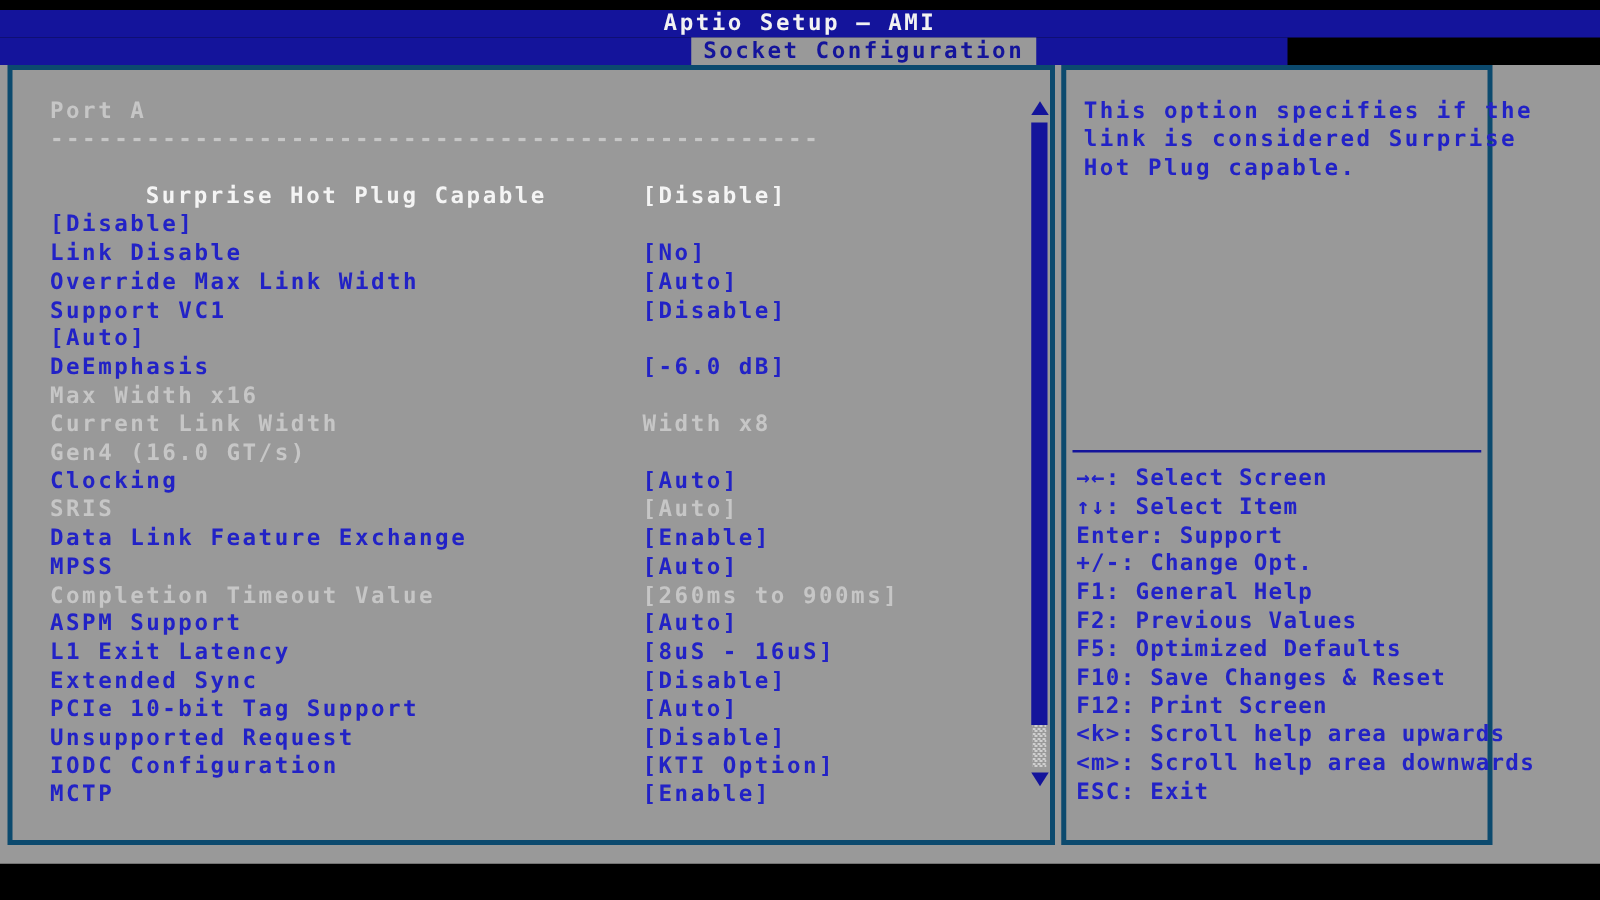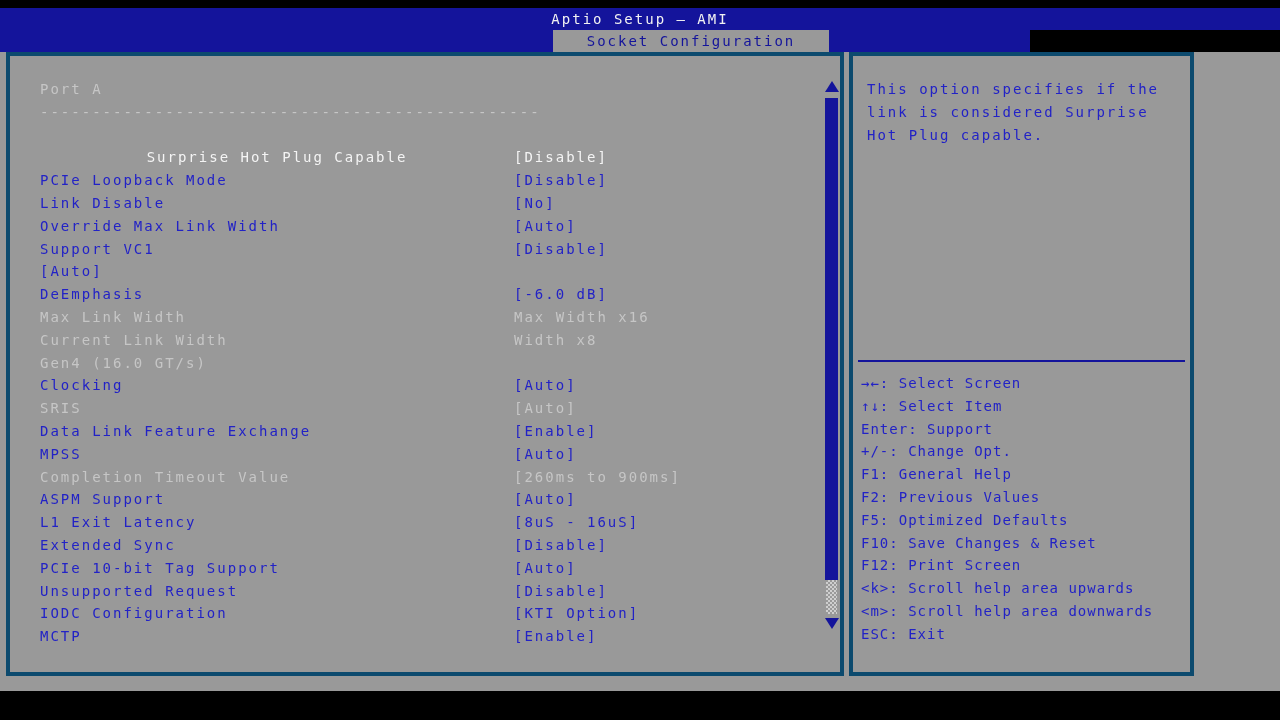--- a/index.html
+++ b/index.html
@@ -1,20 +1,20 @@
 <!DOCTYPE html>
 <html><head>
 <meta charset="utf-8">
 <style>
   html,body { margin:0; padding:0; background:#000; }
   .screen {
     position:relative; width:1280px; height:720px; overflow:hidden;
     background:#000;
     font-family:"DejaVu Sans Mono", monospace;
-    font-weight:normal; font-size:14px; letter-spacing:2px;
+    font-weight:bold; font-size:18px; letter-spacing:2px;
     cursor:default; user-select:none;
   }
   .title-band {
     position:absolute; top:8px; left:0; width:1280px; height:22px;
     background:#14149b; color:#f2f2f2; text-align:center; line-height:22px;
   }
   .tab-row {
     position:absolute; top:30px; left:0; width:1030px; height:22px;
     background:#14149b;
   }
@@ -83,21 +83,20 @@
       <div class="content">
         <div class="section-title">Port A</div>
         <div class="separator">------------------------------------------------</div>
         <div class="spacer"></div>
         <div id="rows">
             <div class="row selected">
               <span class="lbl">Surprise Hot Plug Capable</span>
               <span class="val">[Disable]</span>
             </div>
             <div class="row normal">
-              <span class="lbl">PCIe Loopback Mode</span>
               <span class="val">[Disable]</span>
             </div>
             <div class="row normal">
               <span class="lbl">Link Disable</span>
               <span class="val">[No]</span>
             </div>
             <div class="row normal">
               <span class="lbl">Override Max Link Width</span>
               <span class="val">[Auto]</span>
             </div>
@@ -106,21 +105,20 @@
               <span class="val">[Disable]</span>
             </div>
             <div class="row normal">
               <span class="val">[Auto]</span>
             </div>
             <div class="row normal">
               <span class="lbl">DeEmphasis</span>
               <span class="val">[-6.0 dB]</span>
             </div>
             <div class="row readonly">
-              <span class="lbl">Max Link Width</span>
               <span class="val">Max Width x16</span>
             </div>
             <div class="row readonly">
               <span class="lbl">Current Link Width</span>
               <span class="val">Width x8</span>
             </div>
             <div class="row readonly">
               <span class="val">Gen4 (16.0 GT/s)</span>
             </div>
             <div class="row normal">

